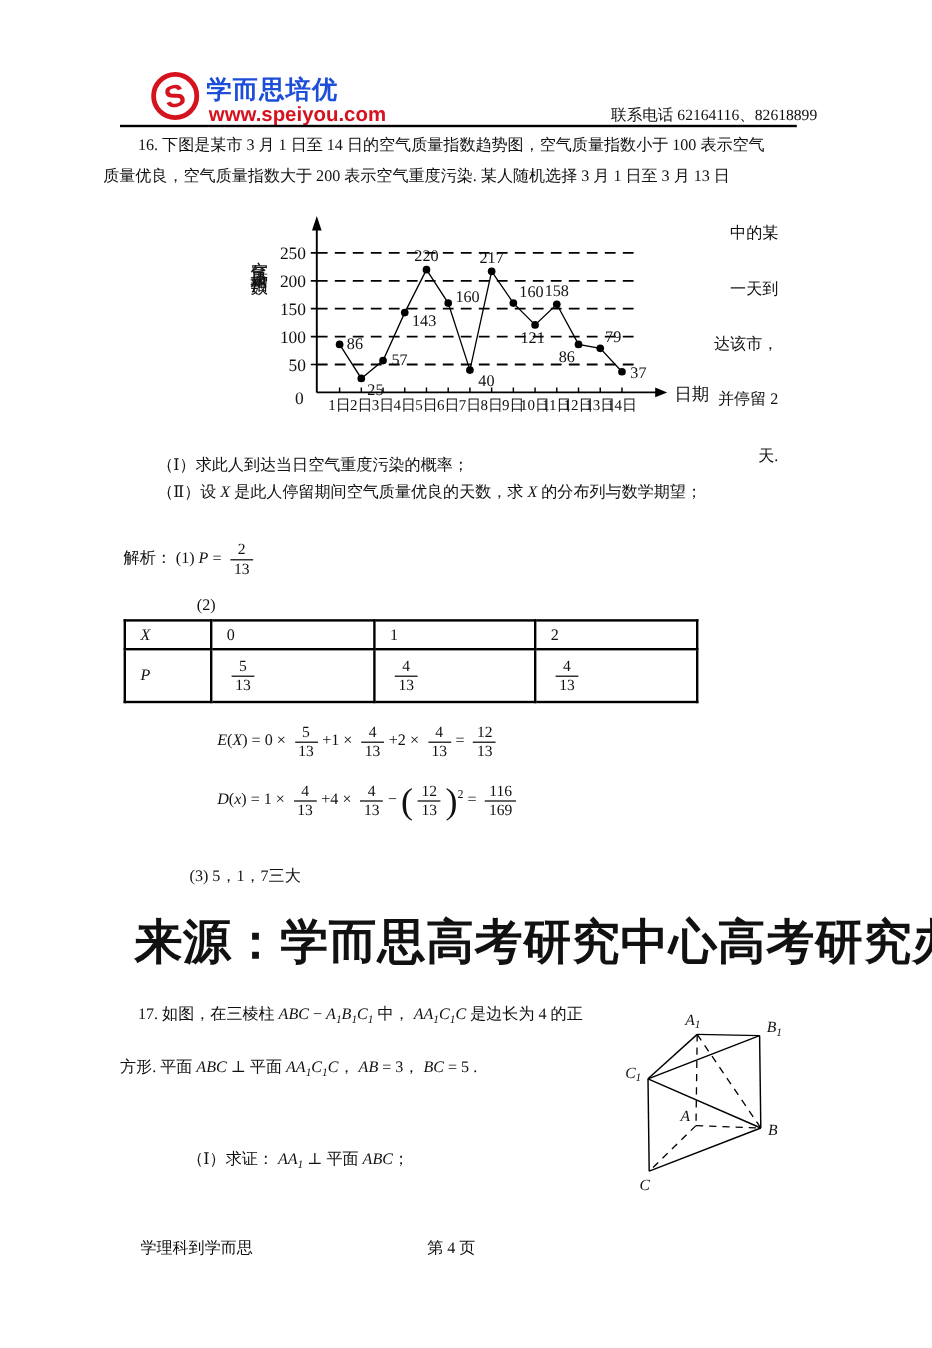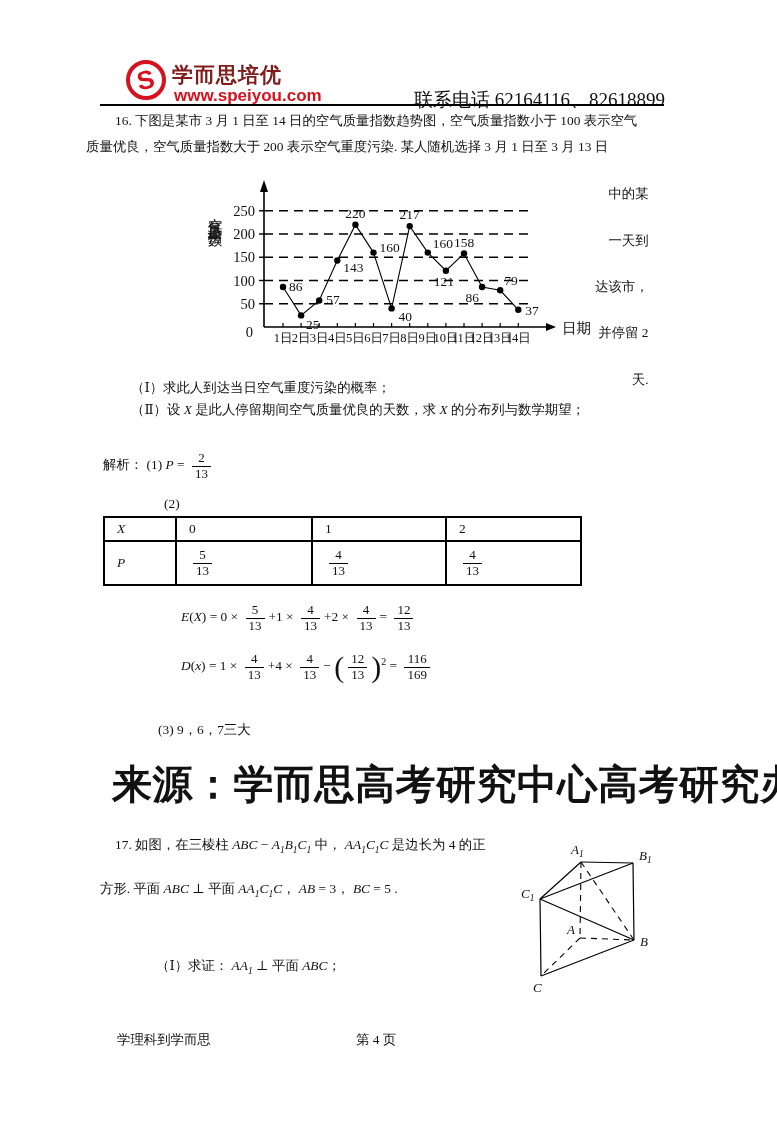--- a/index.html
+++ b/index.html
@@ -14,25 +14,25 @@
   .frac .fn{padding:0 3px;}
   .frac .fd{border-top:1.4px solid #000;padding:0 3px;}
   .bigp{font-size:30px;vertical-align:-7px;line-height:0;font-family:"Liberation Serif",serif;}
   sup.supn{font-size:10px;}
   .frow{position:absolute;white-space:nowrap;font-size:13.4px;}
   
   .logo-circle{position:absolute;left:126px;top:60px;width:32px;height:32px;border:4px solid #d5121e;
                border-radius:50%;display:flex;align-items:center;justify-content:center;background:#fff;}
   .logo-letter{color:#d5121e;font-weight:bold;font-size:26px;font-family:"Liberation Sans",sans-serif;
                transform:rotate(-12deg);line-height:1;}
-  .brand-name{position:absolute;left:172px;top:61px;font-size:21px;font-weight:bold;color:#7f1d1d;
+  .brand-name{position:absolute;left:172px;top:61px;font-size:21px;font-weight:bold;color:#1d4ed8;
               font-family:"Liberation Sans","DejaVu Sans",sans-serif;letter-spacing:1px;}
   .brand-url{position:absolute;left:174px;top:86px;font-size:17px;font-weight:bold;color:#d5121e;
              font-family:"Liberation Sans","DejaVu Sans",sans-serif;}
-  .contact{position:absolute;top:87px;right:112px;font-size:19px;}
+  .contact{position:absolute;top:87px;right:96px;font-size:13px;}
   .hrule{position:absolute;left:100px;top:104px;width:564px;height:2px;background:#000;}
   
   .chart-wrap{position:absolute;left:198px;top:178px;width:400px;height:176px;}
   .chart-ylabel{position:absolute;left:7px;top:28px;writing-mode:vertical-rl;font-size:14.5px;
                 letter-spacing:3px;font-family:"Liberation Sans","DejaVu Sans",sans-serif;}
   svg text{font-family:"Liberation Serif","DejaVu Serif",serif;fill:#111;}
   svg text.fmi{font-style:italic;}
   
   table.dist{border-collapse:collapse;position:absolute;left:103px;top:516px;}
   table.dist td{border:2px solid #000;font-size:13.4px;padding:0 0 0 12px;vertical-align:middle;}
@@ -211,21 +211,21 @@
         <span class="fn">4</span>
         <span class="fd">13</span>
       </span>− <span class="bigp">(</span><span class="frac">
         <span class="fn">12</span>
         <span class="fd">13</span>
       </span><span class="bigp">)</span><sup class="supn">2</sup> = <span class="frac">
         <span class="fn">116</span>
         <span class="fd">169</span>
       </span></div>
 
-  <div class="abs t" style="left:158px;top:721px;">(3) 9，6，7三大</div>
+  <div class="abs t" style="left:158px;top:721px;">(3) 5，1，7三大</div>
 
   <div class="source">来源：学而思高考研究中心高考研究办公室</div>
 
   <div class="abs t" style="left:115px;top:836px;">17. 如图，在三棱柱 <span class="mi">ABC</span> − <span class="mi">A<sub class="msub">1</sub></span><span class="mi">B<sub class="msub">1</sub></span><span class="mi">C<sub class="msub">1</sub></span> 中， <span class="mi">A</span><span class="mi">A<sub class="msub">1</sub></span><span class="mi">C<sub class="msub">1</sub></span><span class="mi">C</span> 是边长为 4 的正</div>
   <div class="abs t" style="left:100px;top:880px;">方形. 平面 <span class="mi">ABC</span> ⊥ 平面 <span class="mi">A</span><span class="mi">A<sub class="msub">1</sub></span><span class="mi">C<sub class="msub">1</sub></span><span class="mi">C</span>， <span class="mi">AB</span> = 3， <span class="mi">BC</span> = 5 .</div>
 
   <svg id="prism-svg" class="abs" style="left:503px;top:836px;" width="175" height="168" viewBox="0 0 175 168">
       <line x1="78" y1="26" x2="77" y2="102" stroke="#000" stroke-width="1.1" stroke-dasharray="6,5"></line>
       <line x1="78" y1="26" x2="131" y2="104" stroke="#000" stroke-width="1.1" stroke-dasharray="6,5"></line>
       <line x1="77" y1="102" x2="131" y2="104" stroke="#000" stroke-width="1.1" stroke-dasharray="6,5"></line>

